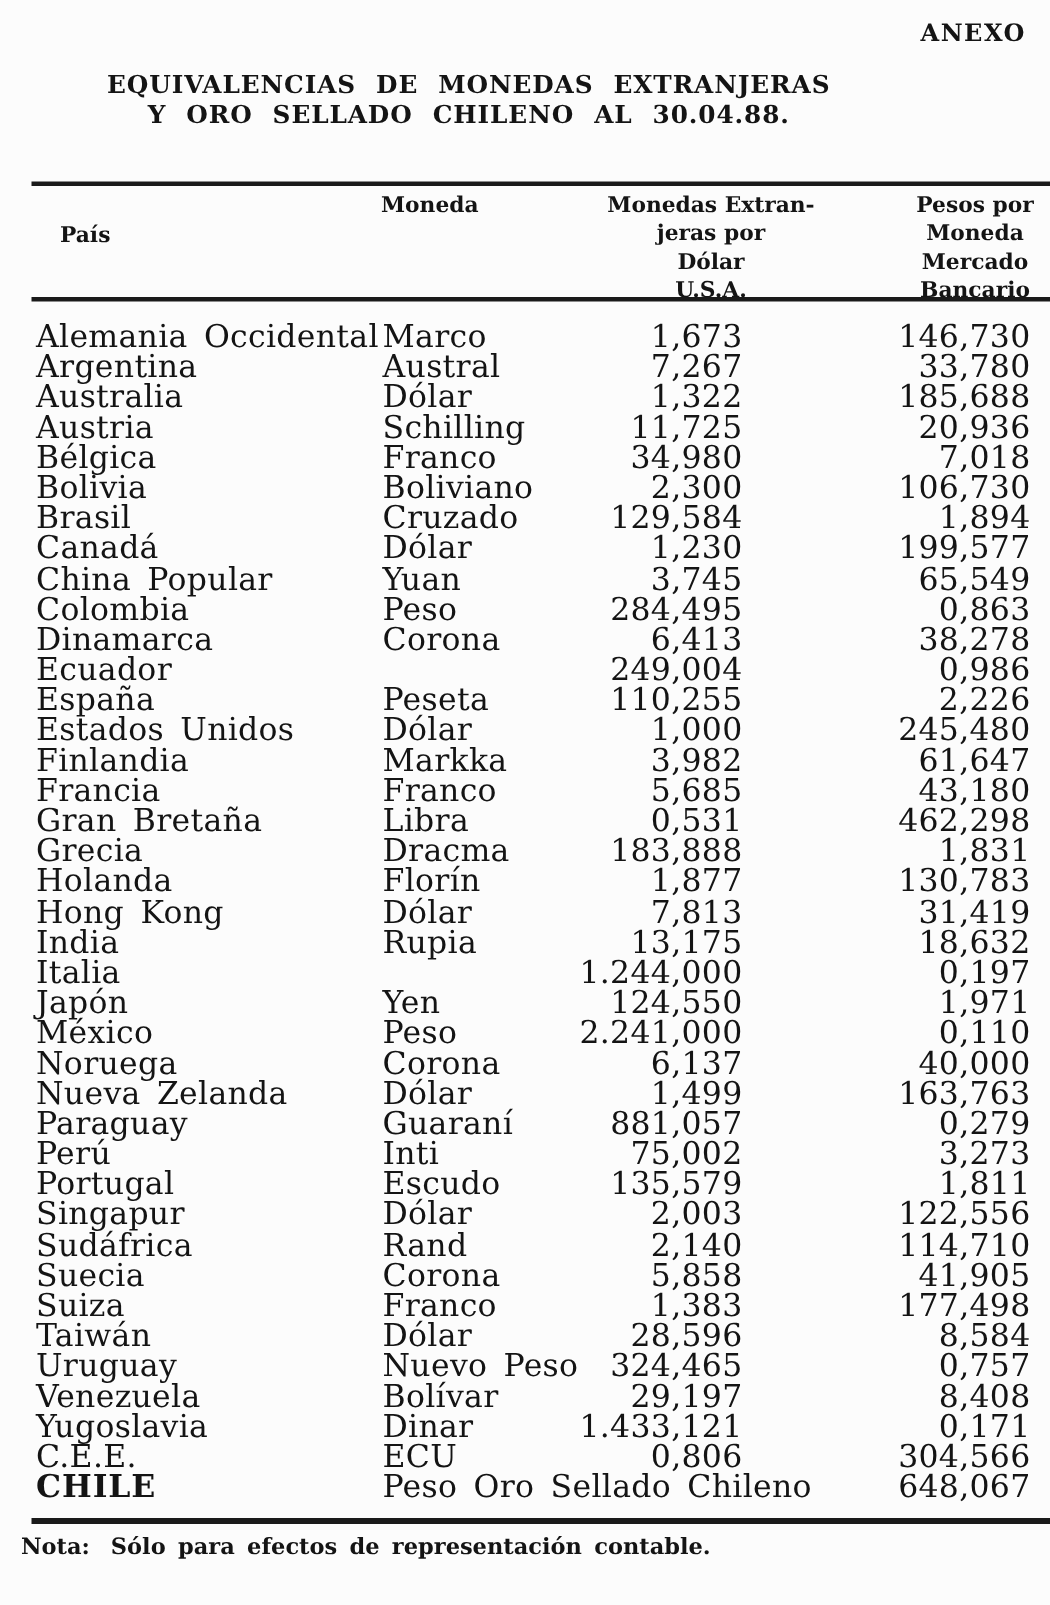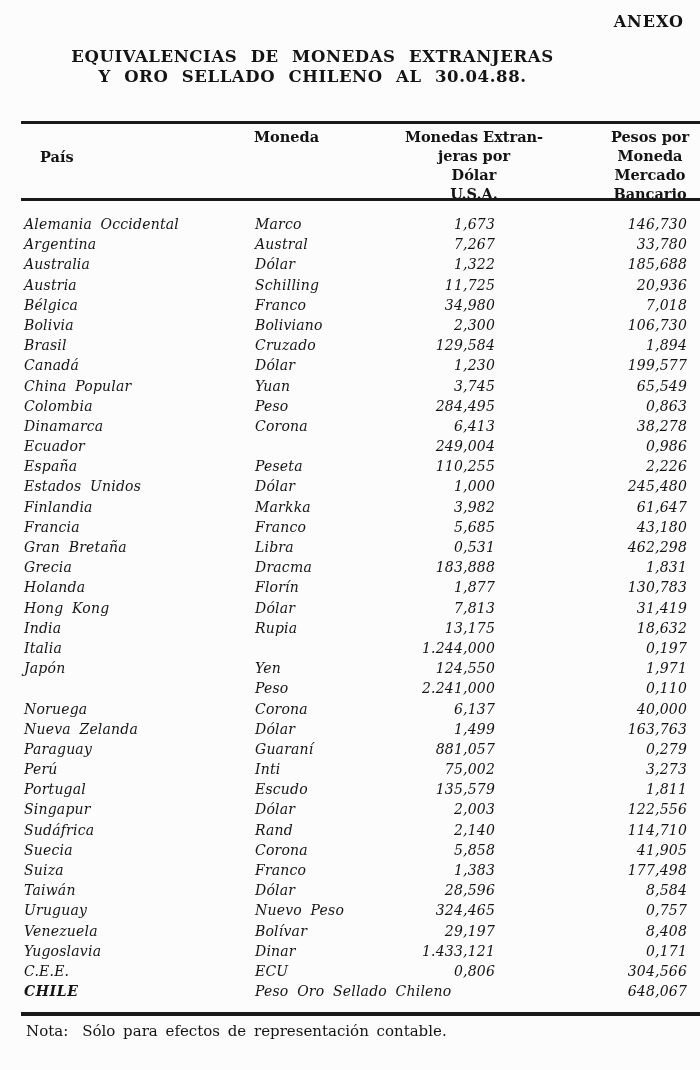--- a/index.html
+++ b/index.html
@@ -28,33 +28,32 @@
   .rule-top    { top: 121px;  height: 3px; }
   .rule-mid    { top: 198px;  height: 3px; }
   .rule-bottom { top: 1012px; height: 3.5px; }
   .thead { position: absolute; top: 0; left: 0; width: 700px; font-weight: bold; font-size: 14.5px; }
   .h-pais   { position: absolute; top: 128px; left: 40px; margin-top: 20px; }
   .h-moneda { position: absolute; top: 128px; left: 254px; }
   .h-col3 { position: absolute; top: 127px; left: 394px; width: 160px; text-align: center; line-height: 19px; }
   .h-col4 { position: absolute; top: 127px; left: 590px; width: 120px; text-align: center; line-height: 19px; }
   .tbody {
     position: absolute; top: 214px; left: 0; width: 700px;
-    font-size: 14px;
-    font-style: italic;
+    font-size: 21px;
   }
   .trow { position: relative; height: 20.2px; }
   .cell { position: absolute; top: 0; line-height: 20.2px; white-space: nowrap; letter-spacing: 0.2px; word-spacing: 4px; }
   .c-country  { left: 24px;  width: 225px; }
   .c-currency { left: 255px; width: 250px; }
   .c-num3 { left: 370px; width: 125px; text-align: right; }
   .c-num4 { left: 555px; width: 132px; text-align: right; }
   .cell.em { font-weight: bold; letter-spacing: 0.6px; }
   .nota {
-    position: absolute; top: 1022px; left: 26px;
-    font-size: 15px; word-spacing: 3px; white-space: nowrap;
+    position: absolute; top: 1022px; left: 14px;
+    font-size: 15px; word-spacing: 3px; white-space: nowrap; font-weight: bold;
   }
   .nota .nota-label { margin-right: 14px; }
 </style>
 </head>
 <body style="--paper: #fcfcfc; --ink: #141414;">
 
 <div class="page">
 
   <div class="anexo">ANEXO</div>
 
@@ -215,20 +214,21 @@
         <span class="cell c-num3">1.244,000</span>
         <span class="cell c-num4">0,197</span>
       </div>
       <div class="trow">
         <span class="cell c-country">Japón</span>
         <span class="cell c-currency">Yen</span>
         <span class="cell c-num3">124,550</span>
         <span class="cell c-num4">1,971</span>
       </div>
       <div class="trow">
+        <span class="cell c-country">México</span>
         <span class="cell c-currency">Peso</span>
         <span class="cell c-num3">2.241,000</span>
         <span class="cell c-num4">0,110</span>
       </div>
       <div class="trow">
         <span class="cell c-country">Noruega</span>
         <span class="cell c-currency">Corona</span>
         <span class="cell c-num3">6,137</span>
         <span class="cell c-num4">40,000</span>
       </div>

